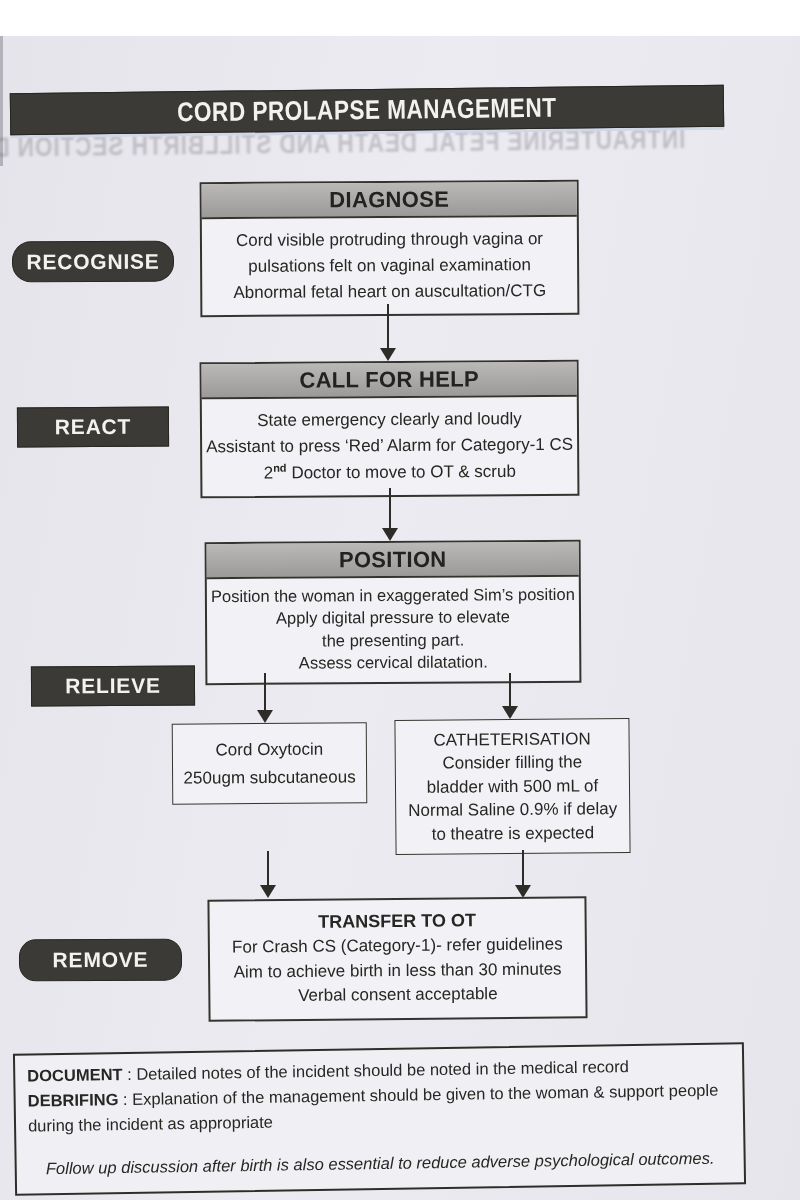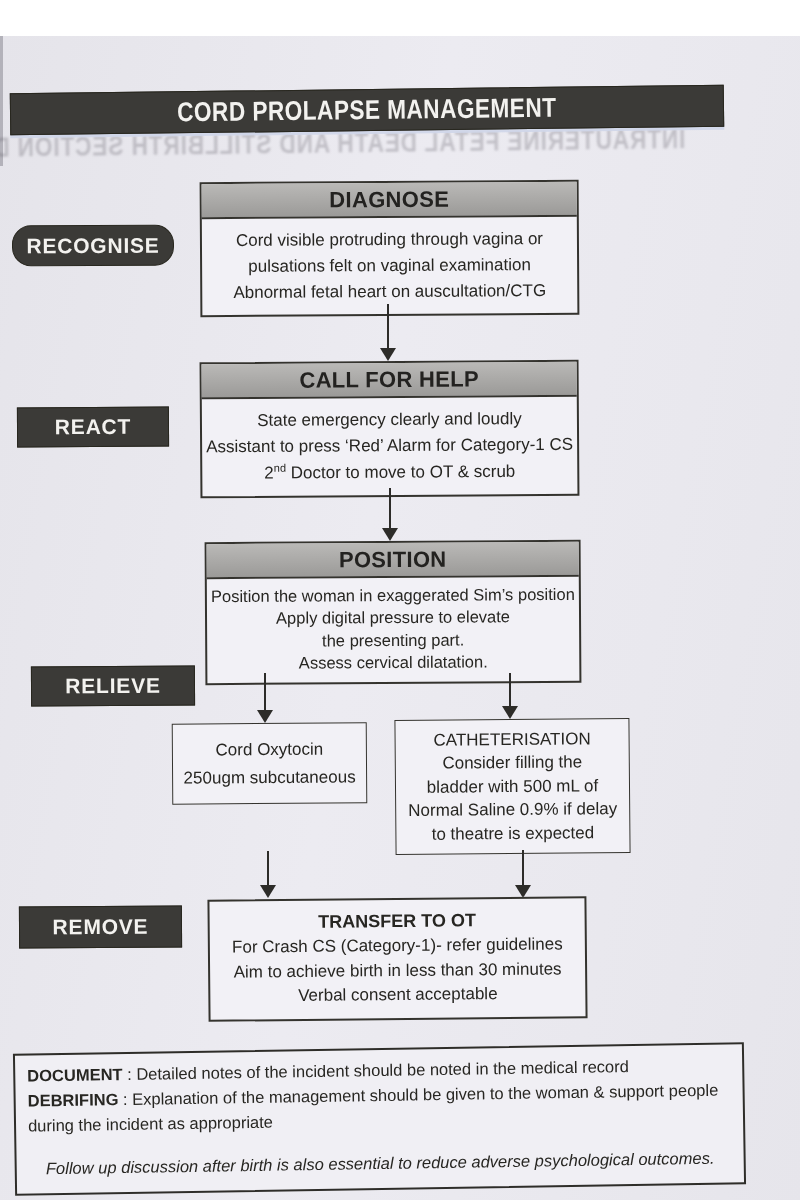--- a/index.html
+++ b/index.html
@@ -19,24 +19,24 @@
   
   .bar{
     position:absolute;background:#3b3a37;color:#f3f2ef;
     display:flex;align-items:center;justify-content:center;font-weight:bold;
     border:1px solid #28271f;
   }
   .title-bar{left:10px;top:53px;width:712px;height:40px;transform:rotate(-0.7deg);
     box-shadow:0 3px 0 rgba(206,213,233,.85);font-size:27px;}
   .title-bar .condensed{display:inline-block;transform:scaleX(0.84);letter-spacing:.5px;white-space:nowrap;}
   .stage{font-size:21px;letter-spacing:.8px;transform:rotate(-0.3deg);}
-  .stage-recognise{left:12px;top:189px;width:160px;height:39px;border-radius:19px;}
+  .stage-recognise{left:12px;top:205px;width:160px;height:39px;border-radius:19px;}
   .stage-react{left:17px;top:371px;width:150px;height:38px;align-items:center;}
   .stage-relieve{left:31px;top:630px;width:162px;height:38px;}
-  .stage-remove{left:19px;top:870px;width:161px;height:40px;}
+  .stage-remove{left:19px;top:903px;width:161px;height:40px;border-radius:17px;}
   
   .fbox{position:absolute;background:#f2f1f6;border:2px solid #34332e;}
   .fbox .hdr{
     height:33px;background:linear-gradient(#bab9b7,#9b9a98);
     border-bottom:2px solid #34332e;display:flex;align-items:center;justify-content:center;
     font-weight:bold;font-size:22px;color:#232220;letter-spacing:.3px;
   }
   .fbox .body{text-align:center;color:#272622;}
   .line{white-space:nowrap;}
   .box-diagnose{left:200px;top:145px;width:375px;transform:rotate(-0.35deg);}
@@ -46,21 +46,21 @@
   .box-position{left:205px;top:505px;width:372px;transform:rotate(-0.35deg);}
   .box-position .body{padding:6px 2px 8px;font-size:16.5px;line-height:1.36;}
   .branch{border-width:1.5px;}
   .box-left{left:172px;top:687px;width:193px;transform:rotate(-0.4deg);}
   .box-left .body{padding:12px 2px;font-size:17px;line-height:1.62;}
   .box-right{left:395px;top:683px;width:233px;transform:rotate(-0.5deg);}
   .box-right .body{padding:8px 2px;font-size:17px;line-height:1.38;}
   .box-transfer{left:208px;top:862px;width:375px;transform:rotate(-0.55deg);}
   .box-transfer .body{padding:8px 2px 10px;font-size:17px;line-height:1.45;}
   .box-transfer .bold-line{font-weight:bold;font-size:18px;}
-  sup{font-size:11px;}
+  sup{font-size:11px;font-weight:bold;}
   
   .arrow{position:absolute;width:16px;display:flex;flex-direction:column;align-items:center;}
   .arrow .stem{width:2.5px;background:#2d2c29;flex:1;}
   .arrow .head{width:0;height:0;border-left:8px solid transparent;border-right:8px solid transparent;border-top:13px solid #2d2c29;}
   .arrow-1{left:380px;top:268px;height:57px;}
   .arrow-2{left:382px;top:452px;height:53px;}
   .arrow-3{left:257px;top:637px;height:50px;}
   .arrow-4{left:502px;top:637px;height:46px;}
   .arrow-5{left:260px;top:815px;height:47px;}
   .arrow-6{left:515px;top:814px;height:48px;}

